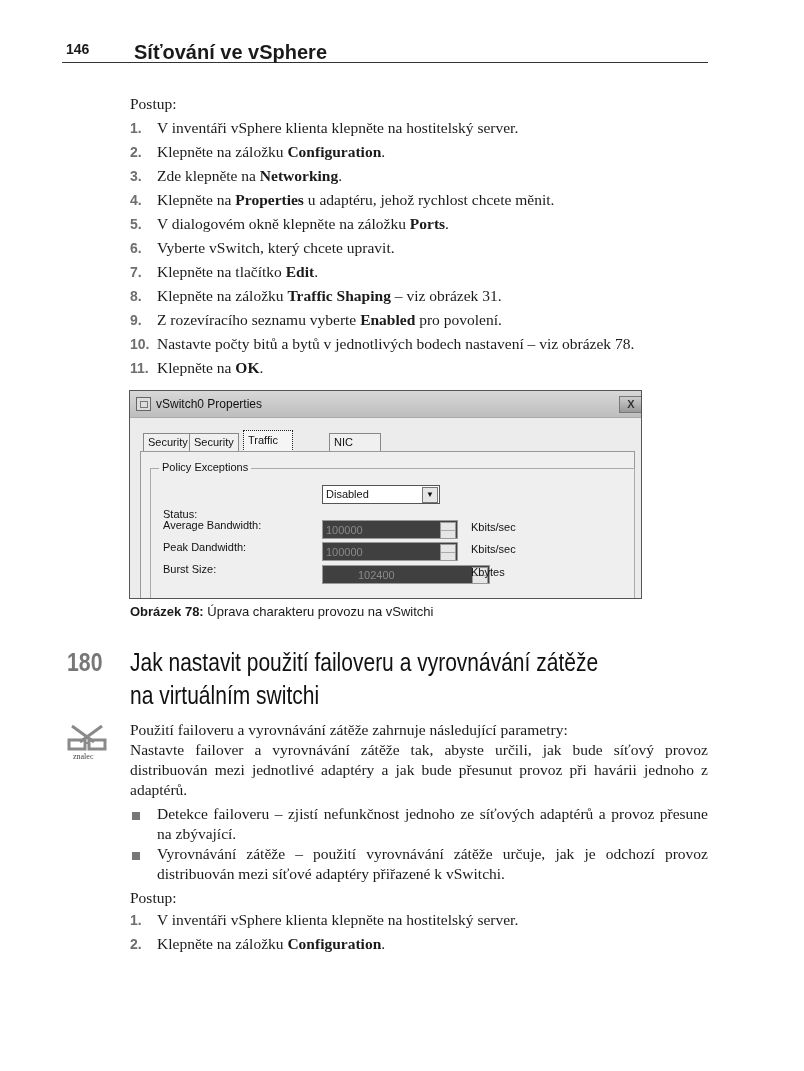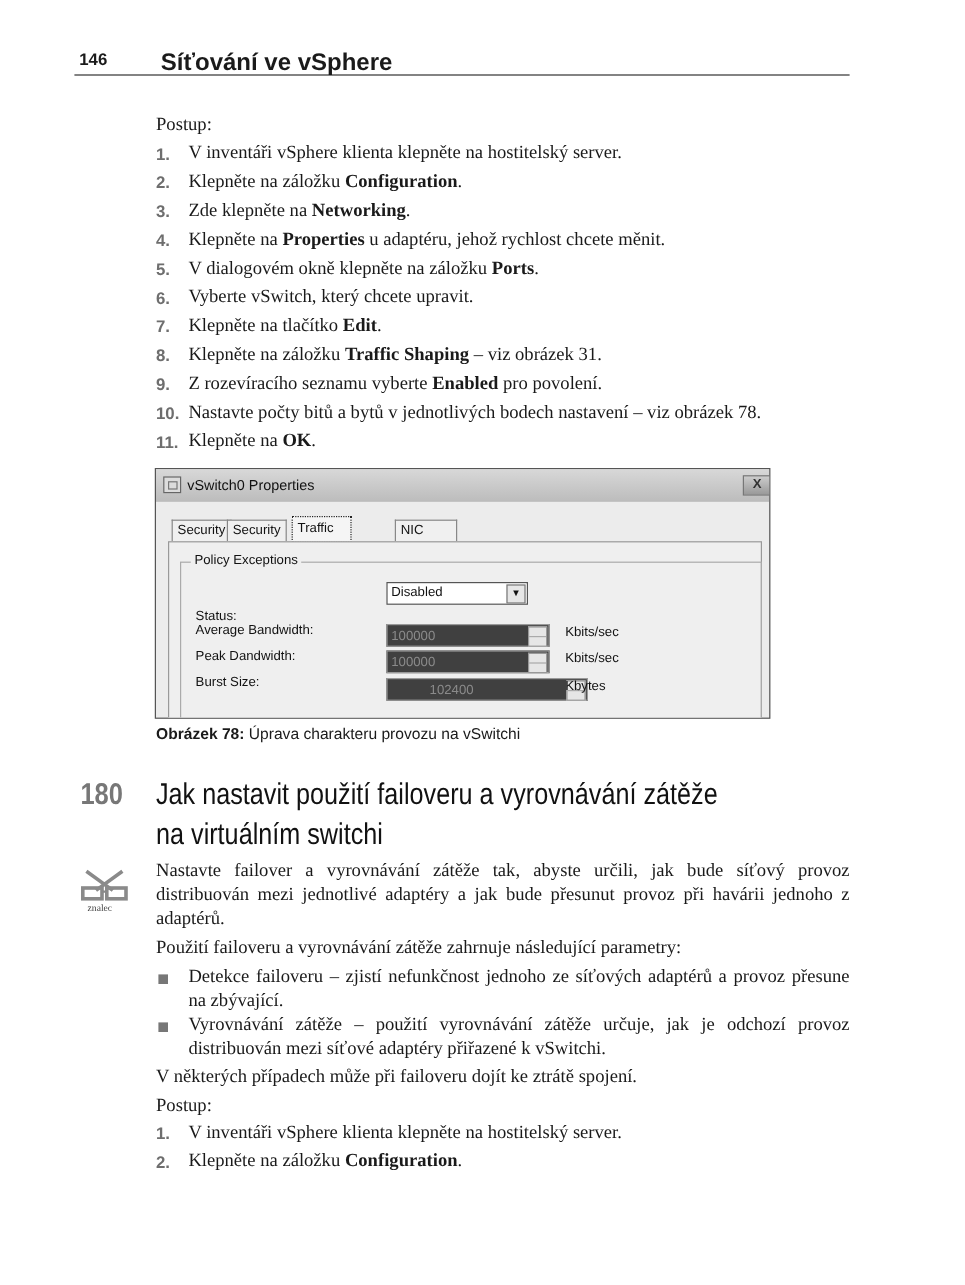--- a/index.html
+++ b/index.html
@@ -138,25 +138,24 @@
 
 <svg class="znalec" viewBox="0 0 46 40">
   <path d="M8 4 L30 20 M38 4 L16 20" stroke="#8a8a8a" stroke-width="3" fill="none"></path>
   <rect x="5" y="18" width="16" height="9" fill="none" stroke="#8a8a8a" stroke-width="3"></rect>
   <rect x="25" y="18" width="16" height="9" fill="none" stroke="#8a8a8a" stroke-width="3"></rect>
   <line x1="21" y1="21" x2="25" y2="21" stroke="#8a8a8a" stroke-width="2"></line>
 </svg>
 <span class="znalec-label">znalec</span>
 
 <div class="text-block serif" style="top:716px; line-height:20px;">
+  <p class="para" style="margin-top:4px;">Použití failoveru a vyrovnávání zátěže zahrnuje následující parametry:</p>
   <p class="para">Nastavte failover a vyrovnávání zátěže tak, abyste určili, jak bude síťový provoz distribuován mezi jednotlivé adaptéry a jak bude přesunut provoz při havárii jednoho z adaptérů.</p>
-  <p class="para" style="margin-top:4px;">Použití failoveru a vyrovnávání zátěže zahrnuje následující parametry:</p>
   <ul class="bullets" style="margin-top:4px;">
     <li style="margin-top:4px;">Detekce failoveru – zjistí nefunkčnost jednoho ze síťových adaptérů a provoz přesune na zbývající.</li>
     <li>Vyrovnávání zátěže – použití vyrovnávání zátěže určuje, jak je odchozí provoz distribuován mezi síťové adaptéry přiřazené k vSwitchi.</li>
   </ul>
-  <p class="para" style="margin-top:4px;">V některých případech může při failoveru dojít ke ztrátě spojení.</p>
   <p class="para" style="margin-top:4px;">Postup:</p>
   <ol class="steps" style="line-height:24px;">
     <li><span class="num">1.</span><span>V inventáři vSphere klienta klepněte na hostitelský server.</span></li>
     <li><span class="num">2.</span><span>Klepněte na záložku </span><b>Configuration</b><span>.</span></li>
   </ol>
 </div>
 
 </body></html>

